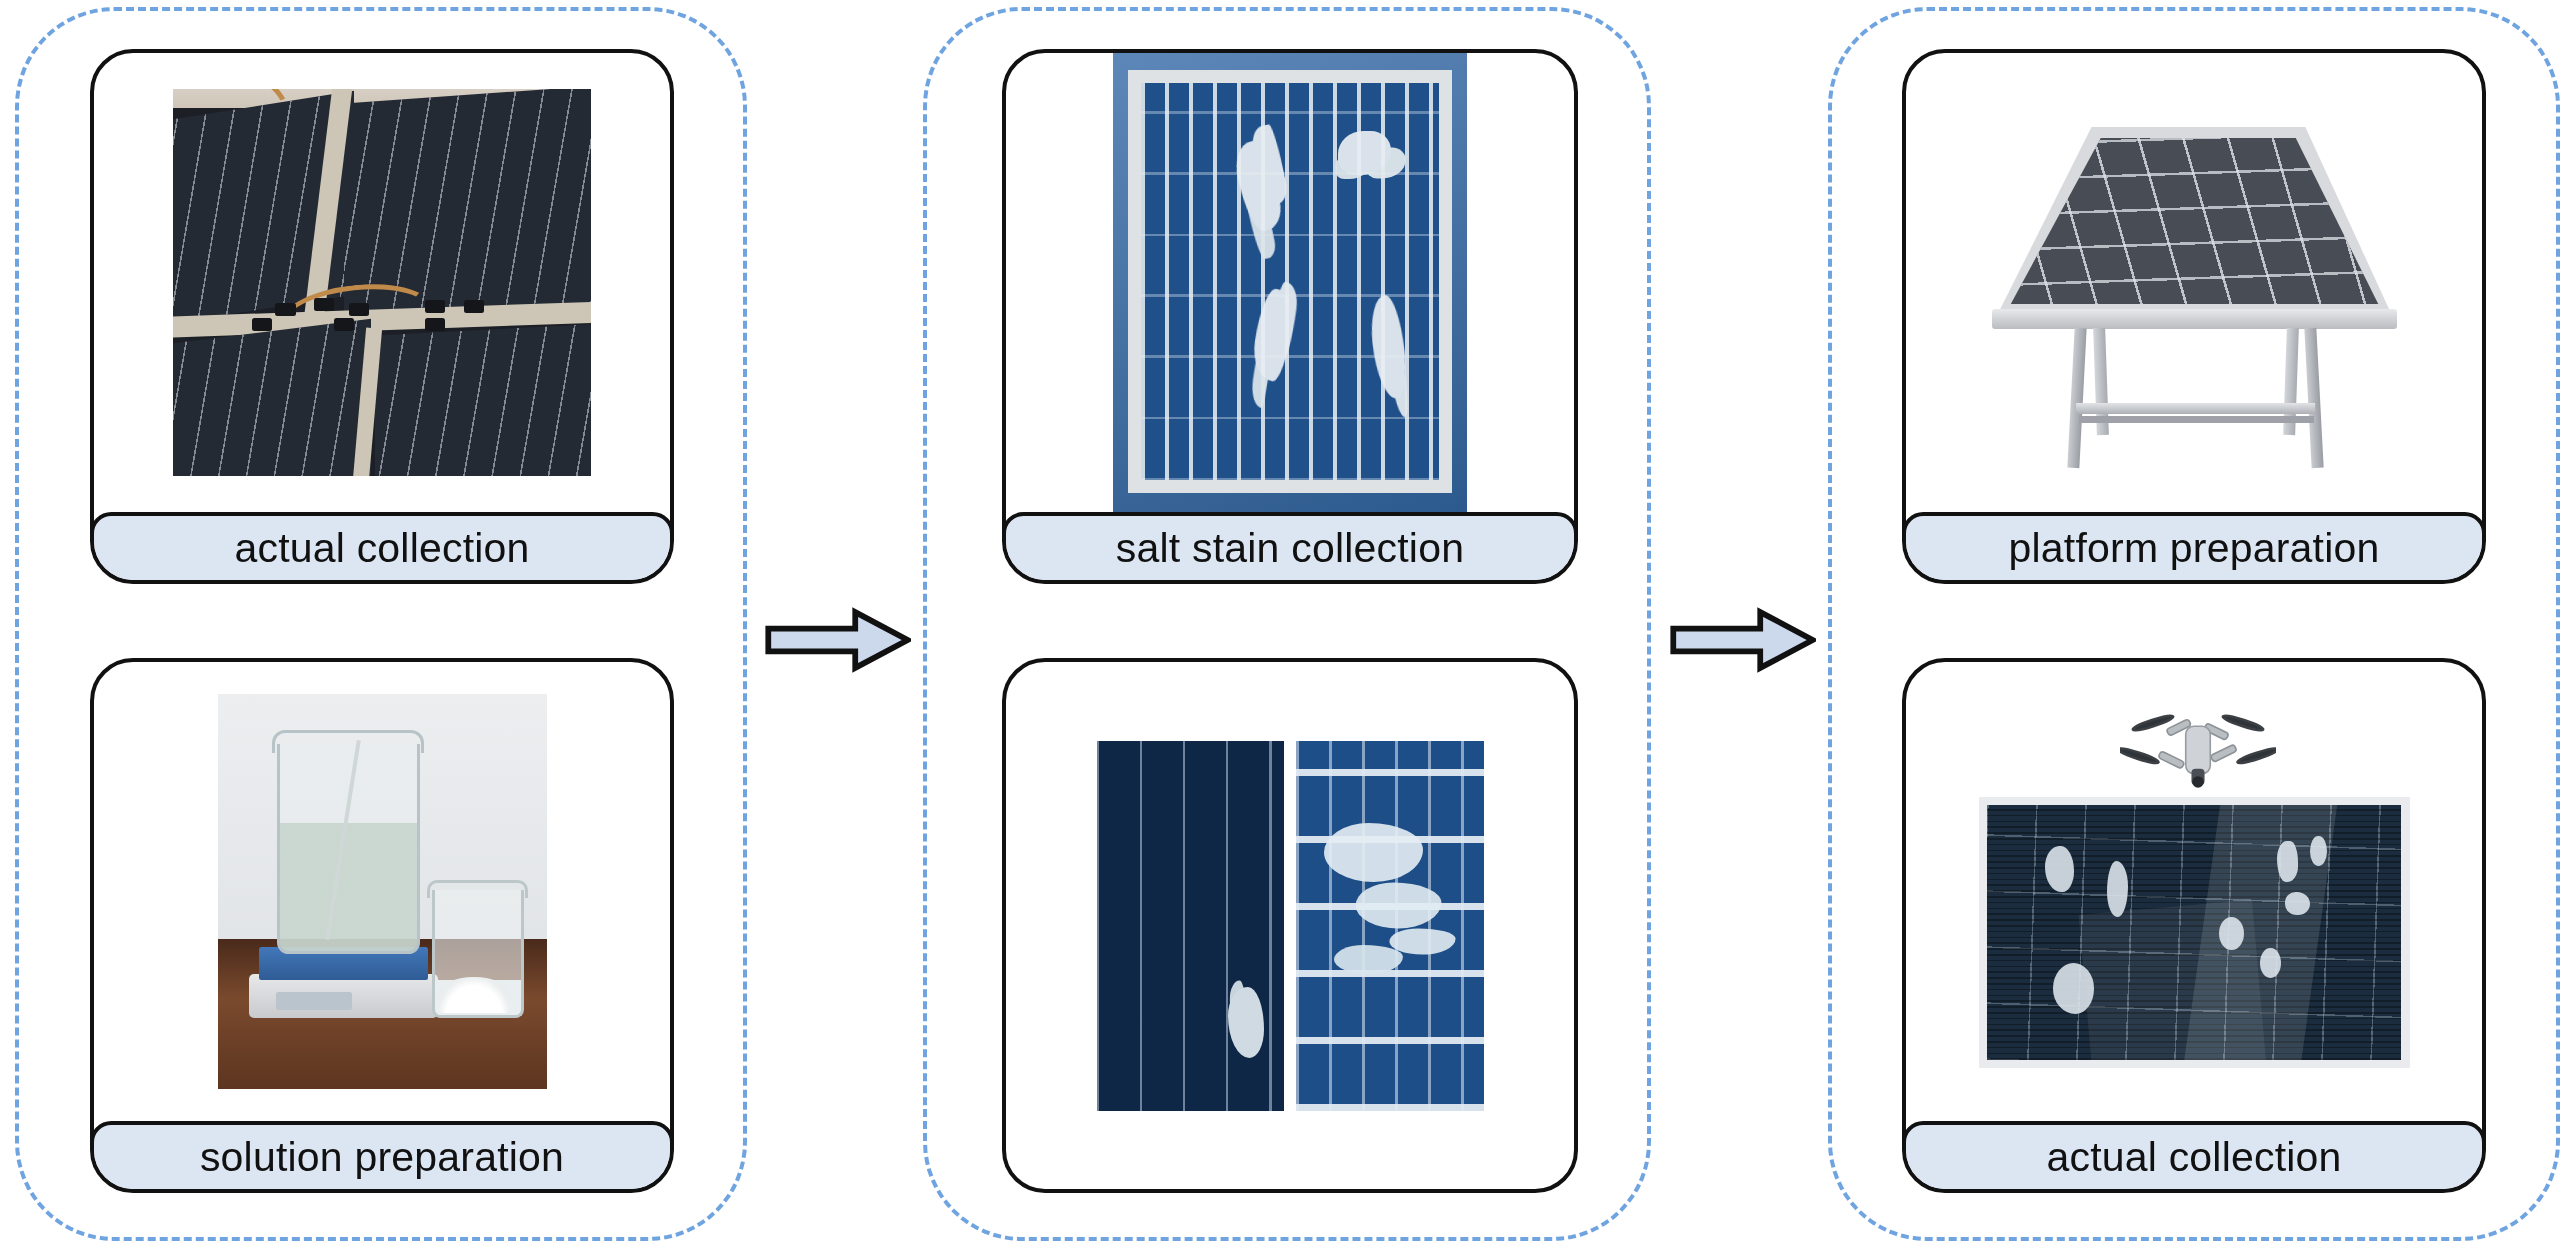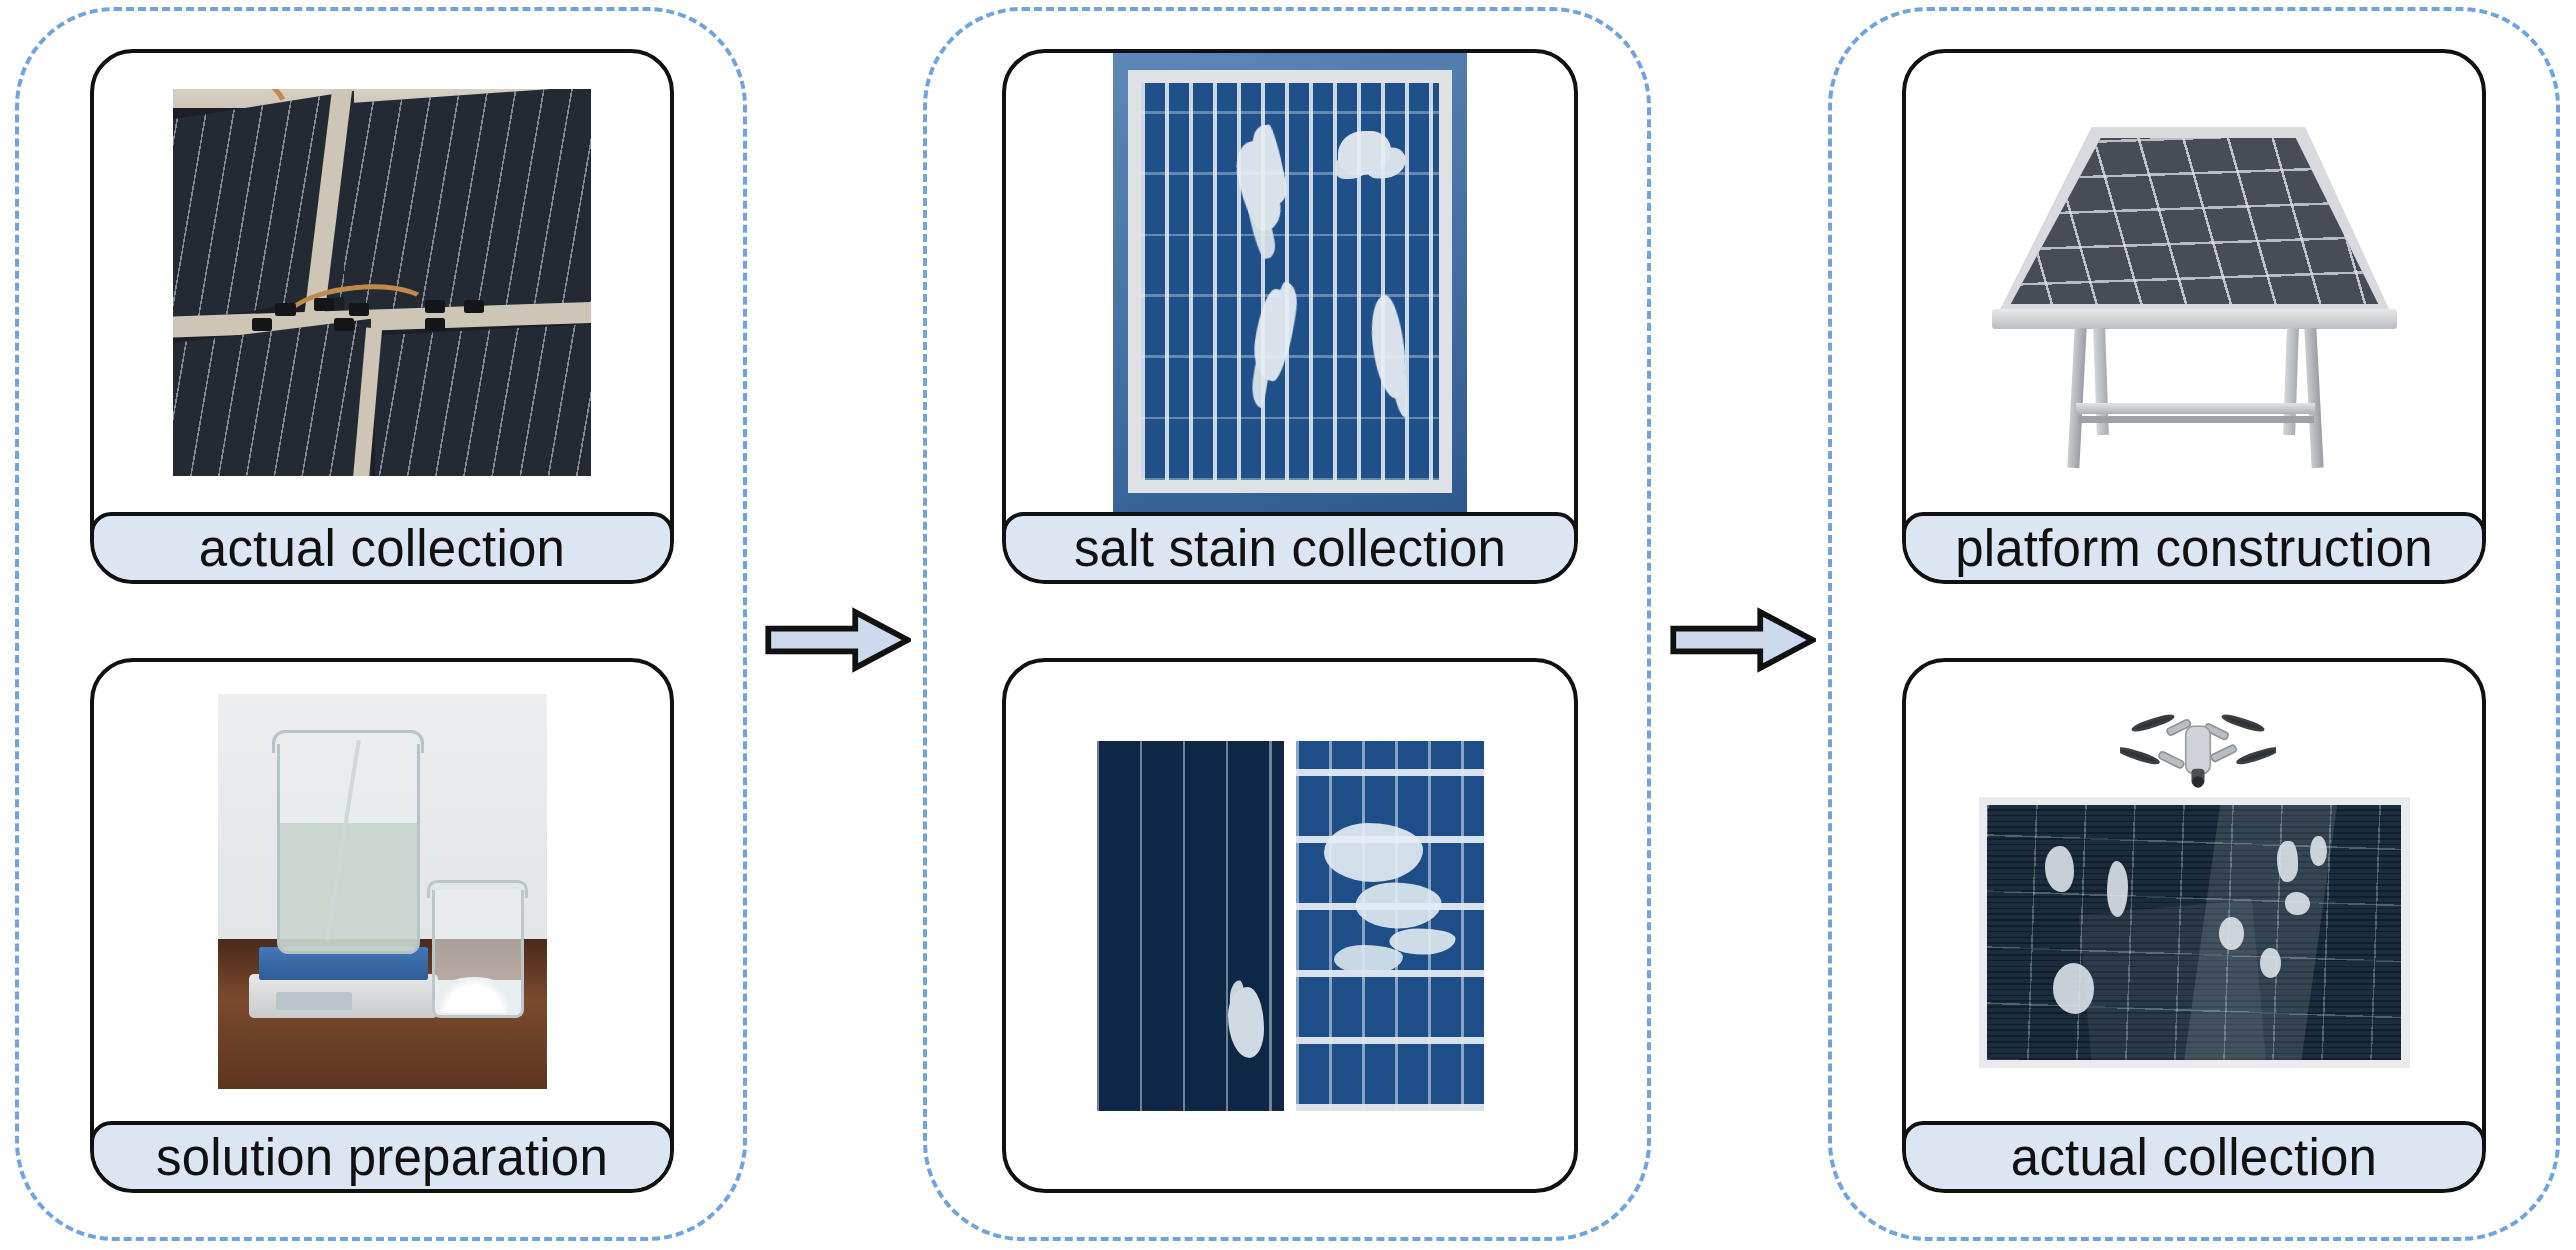--- a/index.html
+++ b/index.html
@@ -43,21 +43,21 @@
     width:calc(100% + 8.2px);
     margin:0 -4.1px -4.1px -4.1px;
     background:#dce6f3;
     border:4.1px solid #111;
     border-radius:21.4px;
     box-sizing:border-box;
     height:72px;
     display:flex;
     align-items:center;
     justify-content:center;
-    font-size:51px;
+    font-size:41px;
     font-stretch:condensed;
     color:#111;
     letter-spacing:0.2px;
     white-space:nowrap;
     flex:0 0 auto;
   }
 
   
   #card-0{left:90px; top:49px;  width:584px;  height:535px;}
   #card-1{left:90px; top:658px; width:584px;  height:535px;}
@@ -300,21 +300,21 @@
       <div class="top-in"></div>
       <div class="edge"></div>
       <div class="leg" style="left:99px;top:234px;height:140px;transform:rotate(3deg);"></div>
       <div class="leg" style="left:336px;top:234px;height:140px;transform:rotate(-3deg);"></div>
       <div class="leg" style="left:123px;top:234px;height:107px;transform:rotate(-2deg);background:linear-gradient(90deg,#d3d6da,#a7abb0);"></div>
       <div class="leg" style="left:313px;top:234px;height:107px;transform:rotate(2deg);background:linear-gradient(90deg,#d3d6da,#a7abb0);"></div>
       <div class="bar" style="left:104px;top:309px;width:239px;height:11.5px;"></div>
       <div class="bar" style="left:107px;top:322px;width:235px;height:7.4px;background:#9ea2a8;"></div>
     </div>
   </div>
-  <div class="card-label">platform construction</div>
+  <div class="card-label">platform preparation</div>
 </div>
 
 <div class="card" id="card-5">
   <div class="card-media">
     <div class="photo ph-drone">
       <div class="drone-wrap">
         <svg viewBox="0 0 190 110" width="156" height="90">
           <g stroke="#3c4045" stroke-width="3" fill="#2f3438">
             <ellipse cx="40" cy="22" rx="26" ry="4" transform="rotate(-18 40 22)"></ellipse>
             <ellipse cx="150" cy="22" rx="26" ry="4" transform="rotate(18 150 22)"></ellipse>

